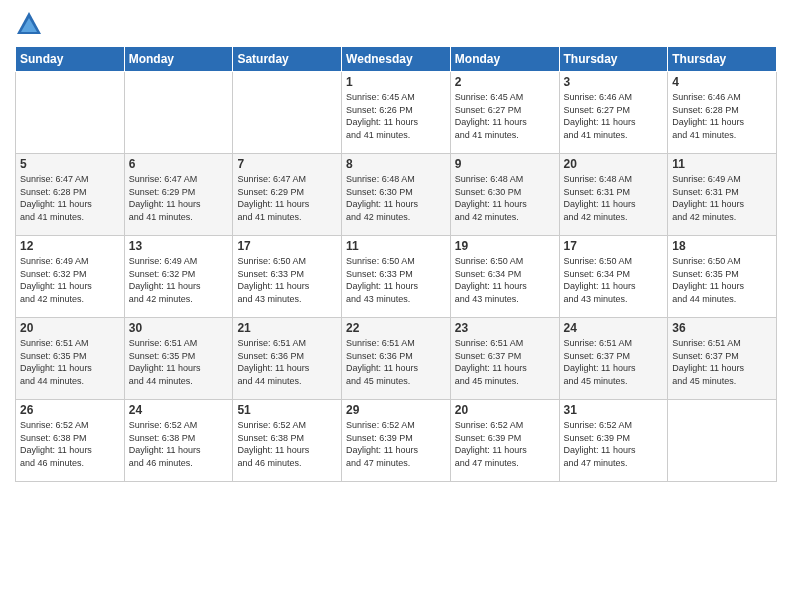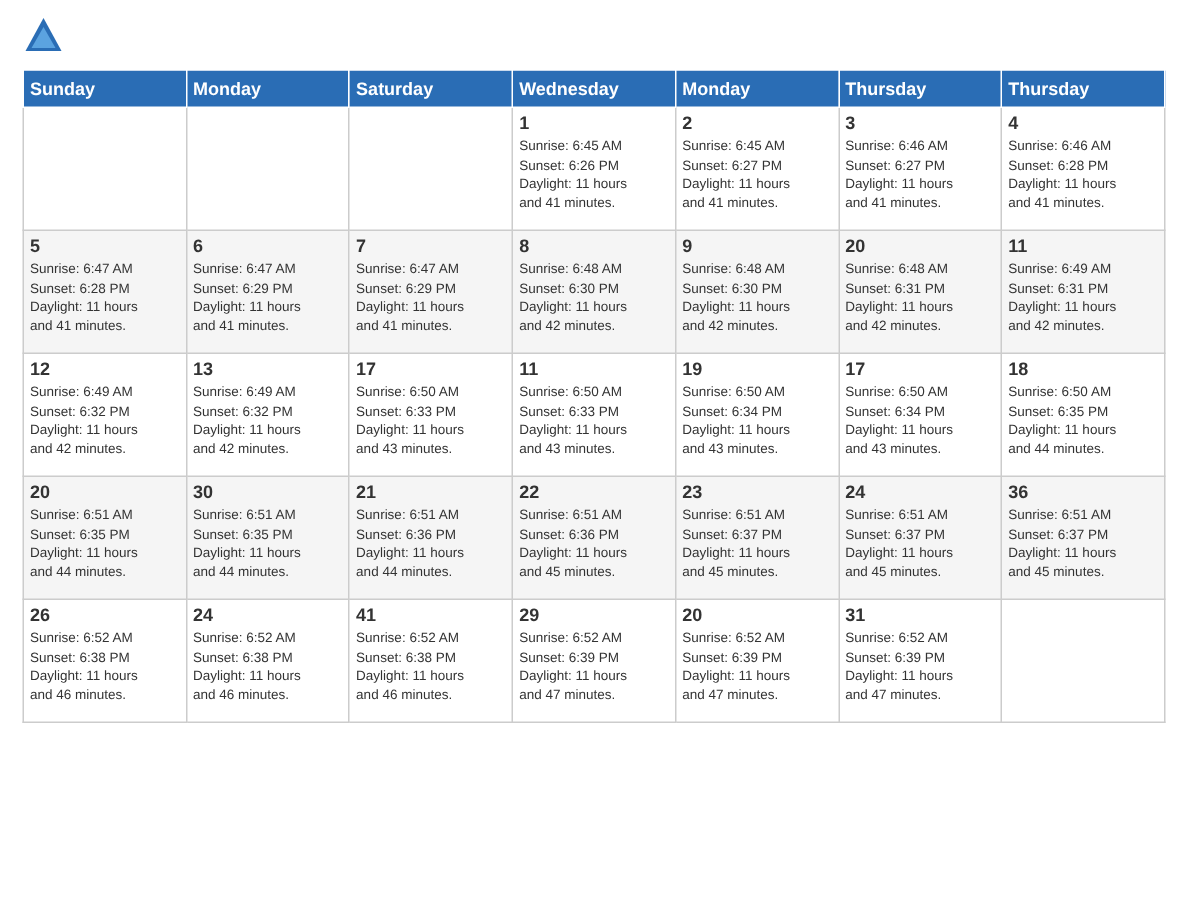--- a/index.html
+++ b/index.html
@@ -329,21 +329,21 @@
 and 46 minutes.</div>
           </td>
           <td>
             <span class="day-num">24</span>
             <div class="day-info" style="white-space: pre-line;">Sunrise: 6:52 AM
 Sunset: 6:38 PM
 Daylight: 11 hours
 and 46 minutes.</div>
           </td>
           <td>
-            <span class="day-num">41</span>
+            <span class="day-num">51</span>
             <div class="day-info" style="white-space: pre-line;">Sunrise: 6:52 AM
 Sunset: 6:38 PM
 Daylight: 11 hours
 and 46 minutes.</div>
           </td>
           <td>
             <span class="day-num">29</span>
             <div class="day-info" style="white-space: pre-line;">Sunrise: 6:52 AM
 Sunset: 6:39 PM
 Daylight: 11 hours

